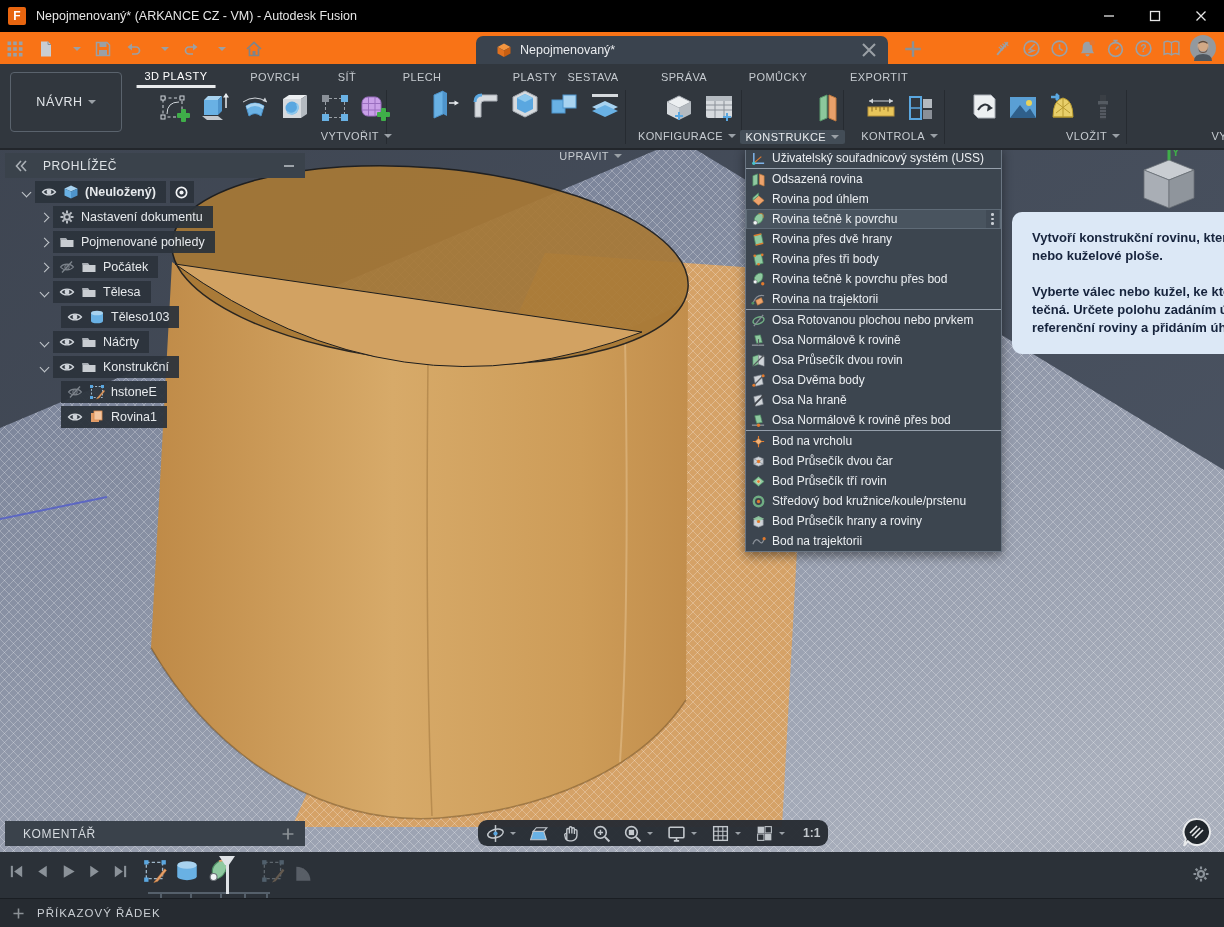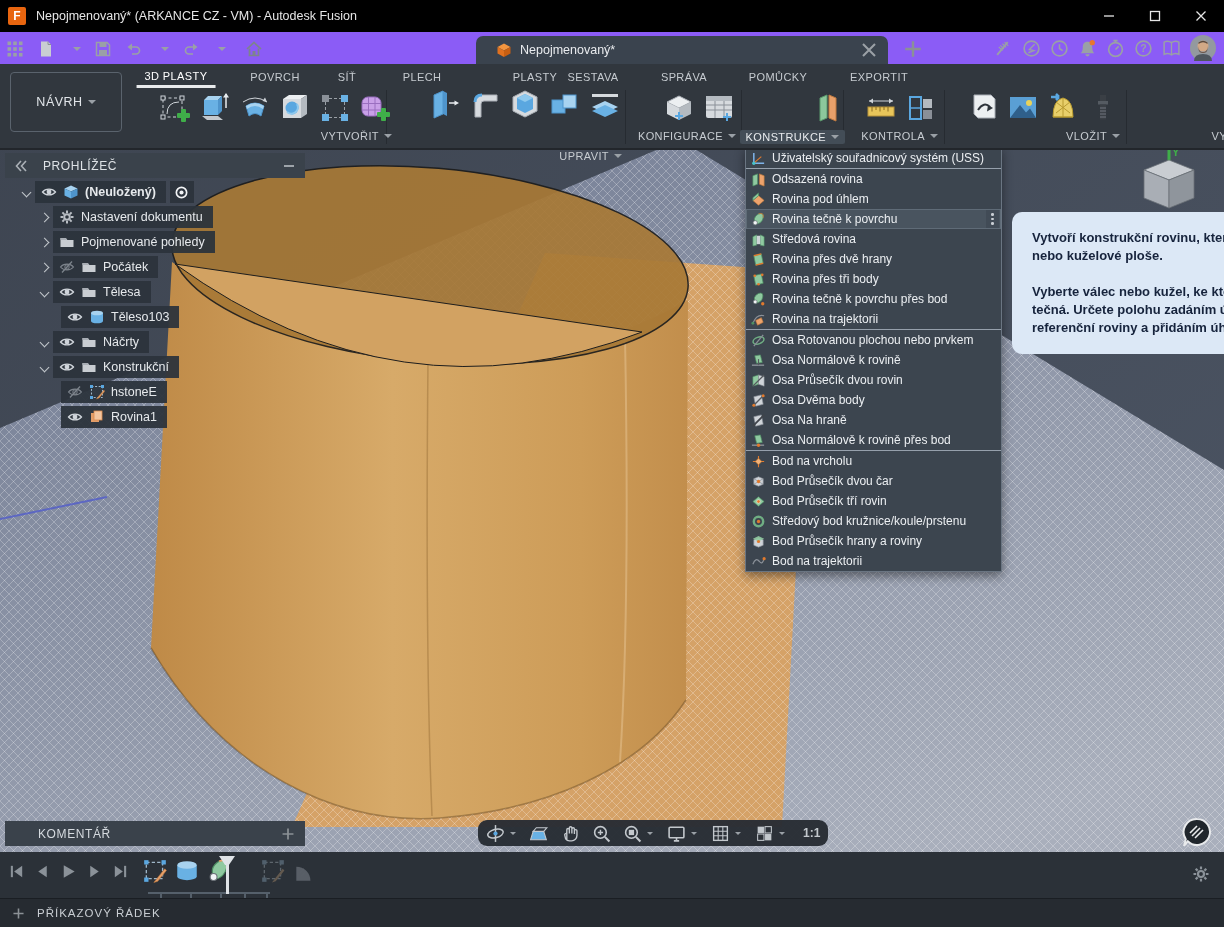--- a/index.html
+++ b/index.html
@@ -15,21 +15,21 @@
   
   #titlebar{position:absolute;left:0;top:0;width:1224px;height:32px;background:#000;z-index:30;
             display:flex;align-items:center;color:#e6e6e6;font-size:12.5px;}
   #app-icon{width:18px;height:18px;margin:0 10px 0 8px;background:#e8650f;border-radius:2px;
             display:flex;align-items:center;justify-content:center;color:#fff;font-weight:bold;font-size:12px;}
   #win-controls{position:absolute;right:0;top:0;height:32px;display:flex;}
   .winbtn{width:46px;height:32px;display:flex;align-items:center;justify-content:center;}
   .winbtn svg{width:12px;height:12px;}
 
   
-  #tabstrip{position:absolute;left:0;top:32px;width:1224px;height:32px;background:#8b5cf6;z-index:30;}
+  #tabstrip{position:absolute;left:0;top:32px;width:1224px;height:32px;background:#f97316;z-index:30;}
   #doc-tab{position:absolute;left:476px;top:4px;width:412px;height:28px;background:#3a434e;
            border-radius:7px 7px 0 0;display:flex;align-items:center;padding:0 10px 0 20px;
            color:#e9ebee;font-size:12.5px;}
   #doc-tab .ticon{width:16px;height:16px;margin-right:8px;}
   #tab-close{margin-left:auto;width:18px;height:18px;display:flex;align-items:center;justify-content:center;}
   #tab-add{position:absolute;left:903px;top:7px;width:20px;height:20px;}
   #top-icons{position:absolute;right:8px;top:3px;height:26px;display:flex;align-items:center;gap:9px;}
   #top-icons .tico{width:19px;height:19px;}
   #top-icons .tico.avatar{width:26px;height:26px;}
 
@@ -93,21 +93,21 @@
   
   #navbar{position:absolute;left:478px;top:820px;height:26px;background:rgba(38,44,51,.96);
           border-radius:9px;display:flex;align-items:center;padding:0 8px;gap:3px;z-index:15;}
   #navbar .nico{width:19px;height:19px;}
   #navbar .ncaret{width:0;height:0;border:3.5px solid transparent;border-top-color:#9aa0a6;transform:translateY(2px);margin:0 2px;}
   #navbar .nsep{width:6px;}
   #scale-label{color:#c3c8cd;font-size:12px;font-weight:bold;margin-left:4px;}
 
   #comment-bar{position:absolute;left:5px;top:821px;width:300px;height:25px;background:#3a424b;
                display:flex;align-items:center;color:#d5dadf;font-size:12px;letter-spacing:.6px;
-               padding:0 10px 0 33px;z-index:15;}
+               padding:0 10px 0 18px;z-index:15;}
   #comment-bar .plus{margin-left:auto;width:14px;height:14px;}
 
   #feedback-bubble{position:absolute;left:1181px;top:817px;width:32px;height:32px;z-index:15;}
 
   #timeline{position:absolute;left:0;top:852px;width:1224px;height:46px;background:#2b3138;z-index:20;}
   #playback{position:absolute;left:8px;top:11px;display:flex;gap:9px;}
   #playback .pico{width:17px;height:17px;}
   #tl-items{position:absolute;left:142px;top:6px;display:flex;gap:6px;align-items:center;}
   #tl-items .tico{width:26px;height:26px;}
   #tl-items .spacer{width:16px;}
@@ -711,28 +711,20 @@
           </svg></span>
         <span>Rovina tečně k povrchu</span>
         <span class="kebab">
           <i></i>
           <i></i>
           <i></i>
         </span>
       </div>
       <div class="mitem">
         <span class="mico"><svg viewBox="0 0 16 16" width="100%" height="100%">
-            <polygon points="2,5 6,3 6,14 2,15" fill="#8fc9a0" stroke="#4e8f63" stroke-width="0.6"></polygon>
-            <polygon points="10,3 14,5 14,15 10,14" fill="#8fc9a0" stroke="#4e8f63" stroke-width="0.6"></polygon>
-            <polygon points="6,4 10,4 10,13 6,13" fill="#e8ecef" opacity="0.85"></polygon>
-          </svg></span>
-        <span>Středová rovina</span>
-      </div>
-      <div class="mitem">
-        <span class="mico"><svg viewBox="0 0 16 16" width="100%" height="100%">
             <polygon points="3,4 11,2 13,12 5,14" fill="#8fc9a0" stroke="#4e8f63" stroke-width="0.8"></polygon>
             <path d="M3 4 L11 2 M5 14 L13 12" stroke="#e07a2e" stroke-width="1.4"></path>
           </svg></span>
         <span>Rovina přes dvě hrany</span>
       </div>
       <div class="mitem">
         <span class="mico"><svg viewBox="0 0 16 16" width="100%" height="100%">
             <polygon points="3,4 11,2 13,12 5,14" fill="#8fc9a0" stroke="#4e8f63" stroke-width="0.8"></polygon>
             <g fill="#e07a2e">
               <circle cx="4" cy="4" r="1.4"></circle>

